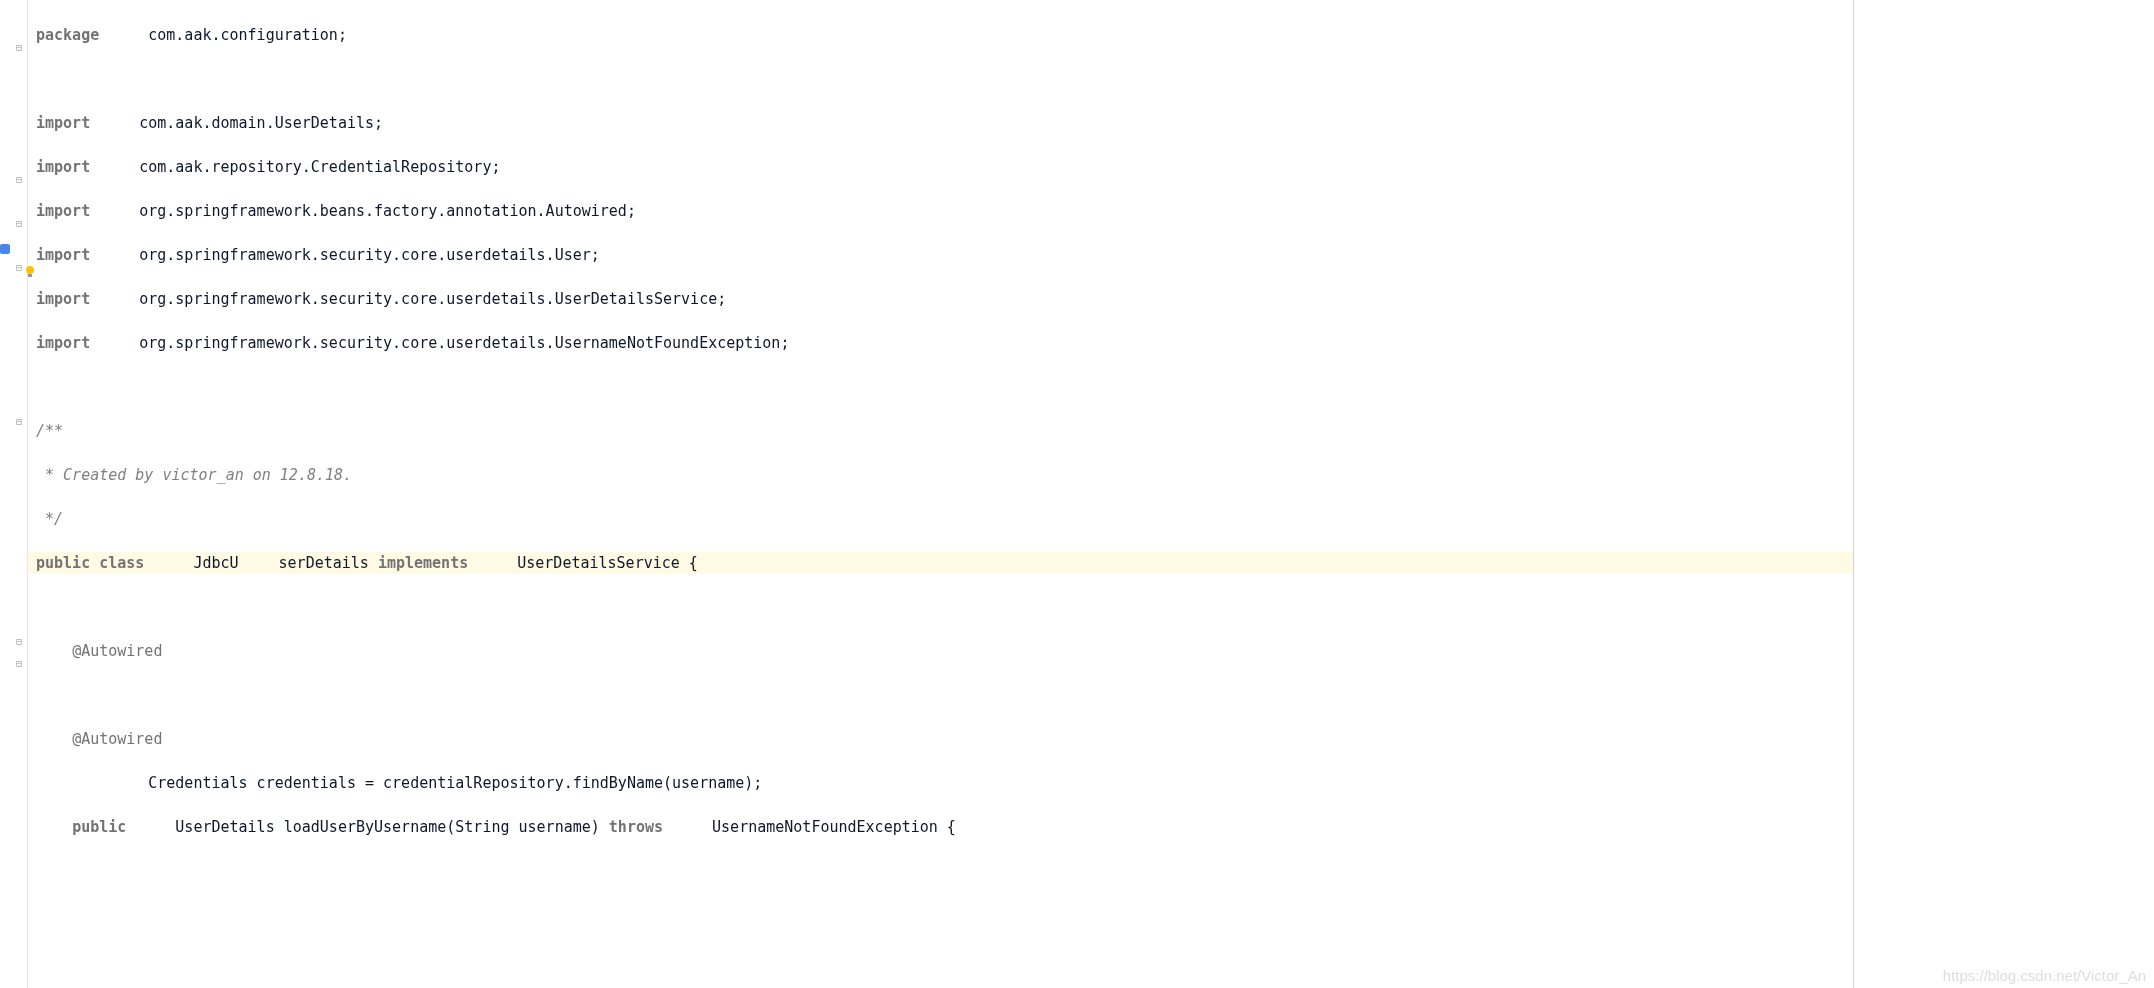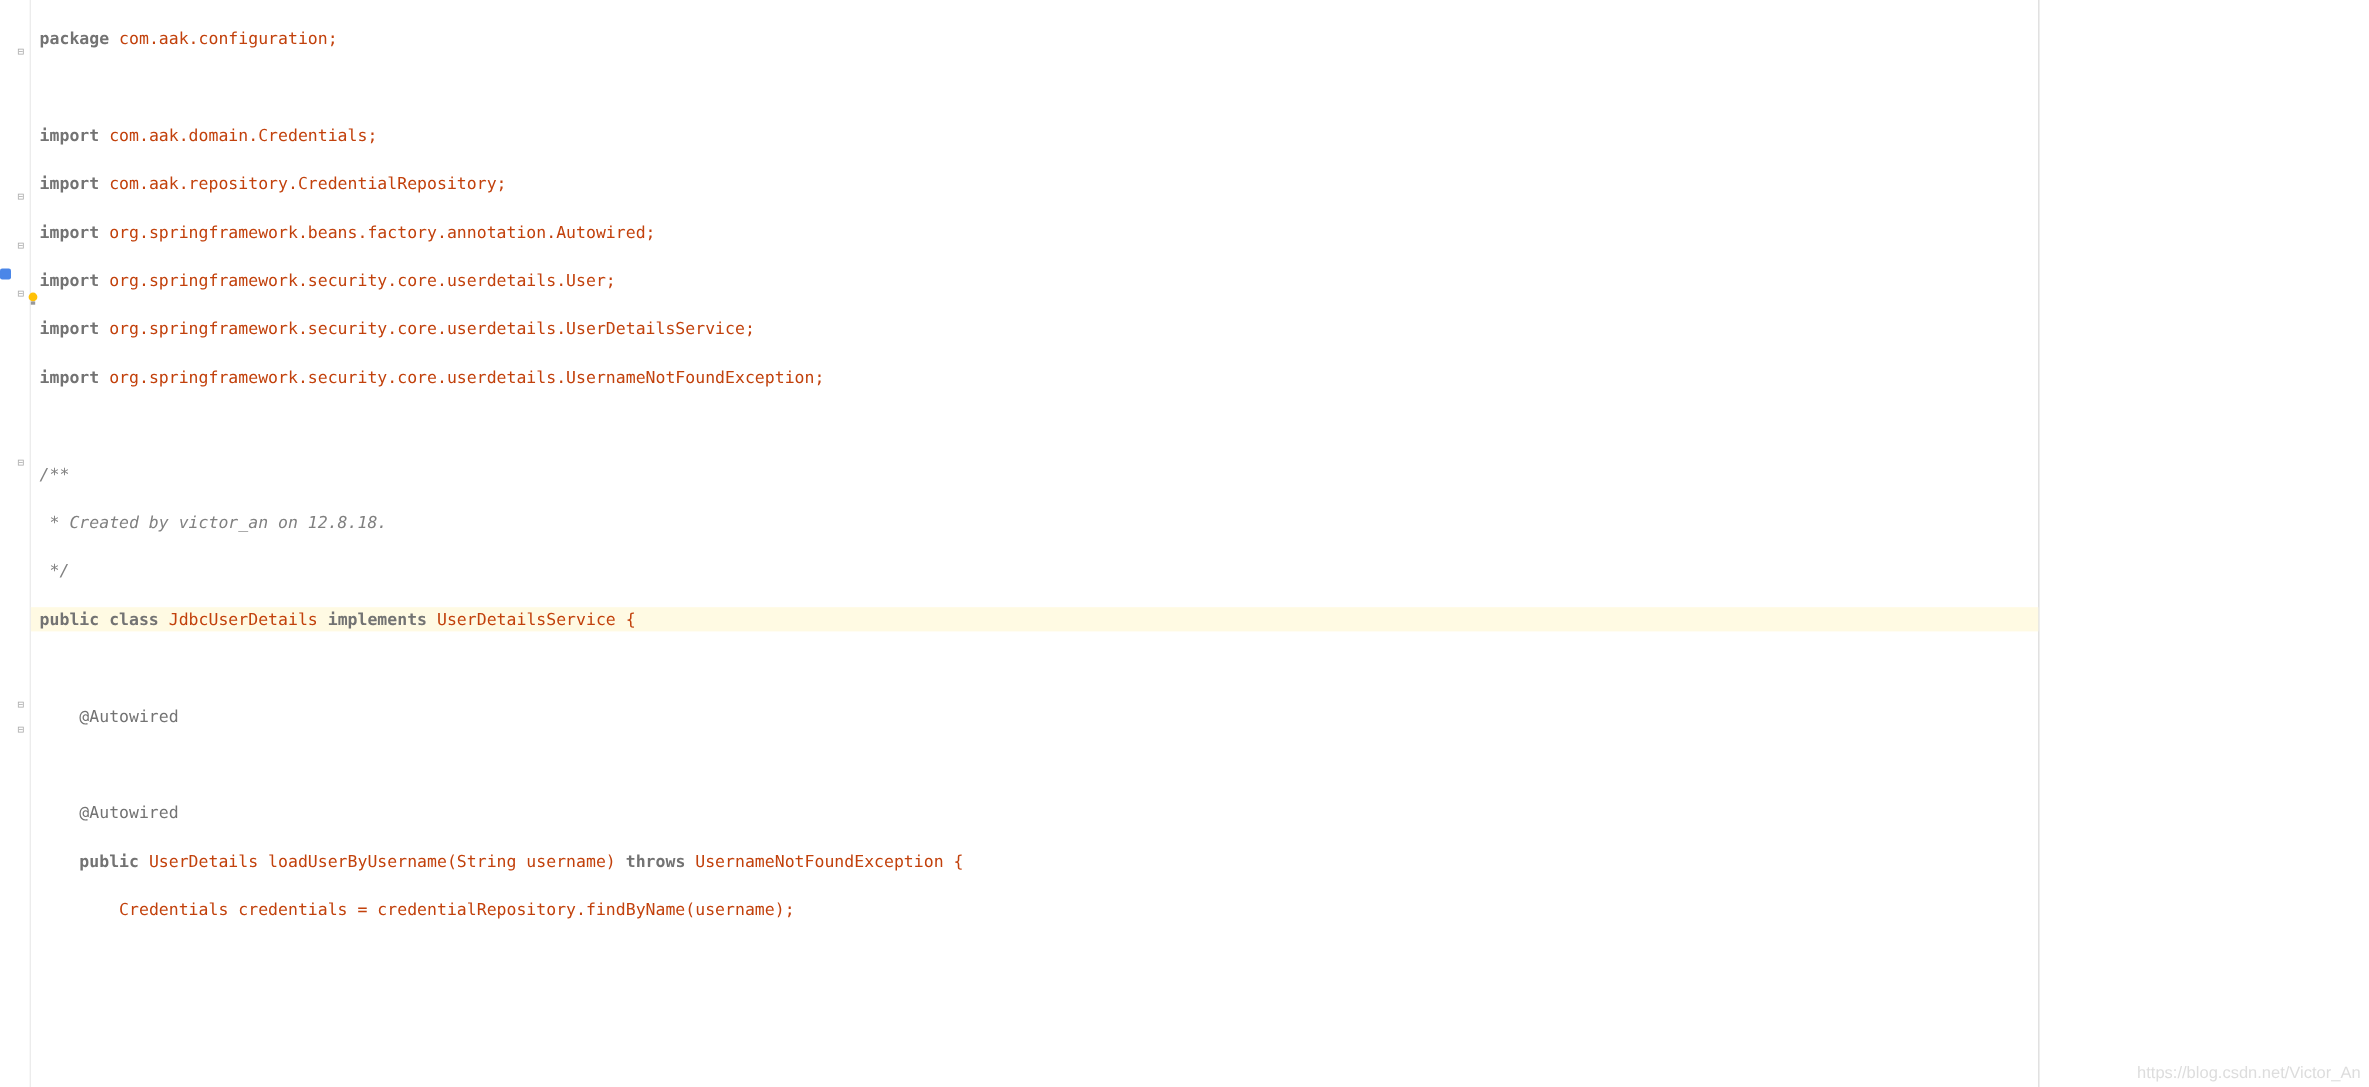--- a/index.html
+++ b/index.html
@@ -32,21 +32,21 @@
     .line-highlight {
       background: #fffae3;
       margin-left: -8px;
       padding-left: 8px;
       margin-right: -8px;
       padding-right: 20px;
     }
     .kw { color: #737373; font-weight: bold; }
     .comment { color: #808080; font-style: italic; }
     .anno { color: #737373; }
-    .normal { color: #c2410c; }
+    .normal { color: #0f172a; margin-left: 40px; }
     .bulb {
       position: absolute;
       left: 22px;
       width: 16px;
       height: 16px;
     }
     .bulb svg { width: 16px; height: 16px; }
     .blue-marker {
       position: absolute;
       left: 0;
@@ -88,37 +88,37 @@
     <svg viewBox="0 0 16 16">
         <circle cx="8" cy="6" r="4" fill="#ffc107"></circle>
         <rect x="6" y="10" width="4" height="3" fill="#999"></rect>
       </svg>
   </div>
 </div>
 
 <div class="editor">
 <div class="line"><span class="kw">package</span><span class="normal"> com.aak.configuration;</span></div>
 <div class="line"></div>
-<div class="line"><span class="kw">import</span><span class="normal"> com.aak.domain.Credentials;</span></div>
+<div class="line"><span class="kw">import</span><span class="normal"> com.aak.domain.UserDetails;</span></div>
 <div class="line"><span class="kw">import</span><span class="normal"> com.aak.repository.CredentialRepository;</span></div>
 <div class="line"><span class="kw">import</span><span class="normal"> org.springframework.beans.factory.annotation.Autowired;</span></div>
 <div class="line"><span class="kw">import</span><span class="normal"> org.springframework.security.core.userdetails.User;</span></div>
 <div class="line"><span class="kw">import</span><span class="normal"> org.springframework.security.core.userdetails.UserDetailsService;</span></div>
 <div class="line"><span class="kw">import</span><span class="normal"> org.springframework.security.core.userdetails.UsernameNotFoundException;</span></div>
 <div class="line"></div>
 <div class="line"><span class="comment">/**</span></div>
 <div class="line"><span class="comment"> * Created by victor_an on 12.8.18.</span></div>
 <div class="line"><span class="comment"> */</span></div>
 <div class="line line-highlight"><span class="kw">public class</span><span class="normal"> JdbcU</span><span class="normal">serDetails </span><span class="kw">implements</span><span class="normal"> UserDetailsService {</span></div>
 <div class="line"></div>
 <div class="line"><span>    </span><span class="anno">@Autowired</span></div>
 <div class="line"></div>
 <div class="line"><span>    </span><span class="anno">@Autowired</span></div>
+<div class="line"><span>        </span><span class="normal">Credentials credentials = credentialRepository.findByName(username);</span></div>
 <div class="line"><span>    </span><span class="kw">public</span><span class="normal"> UserDetails loadUserByUsername(String username) </span><span class="kw">throws</span><span class="normal"> UsernameNotFoundException {</span></div>
-<div class="line"><span>        </span><span class="normal">Credentials credentials = credentialRepository.findByName(username);</span></div>
 <div class="line"></div>
 
 
 
 
 
 
 
 
 

